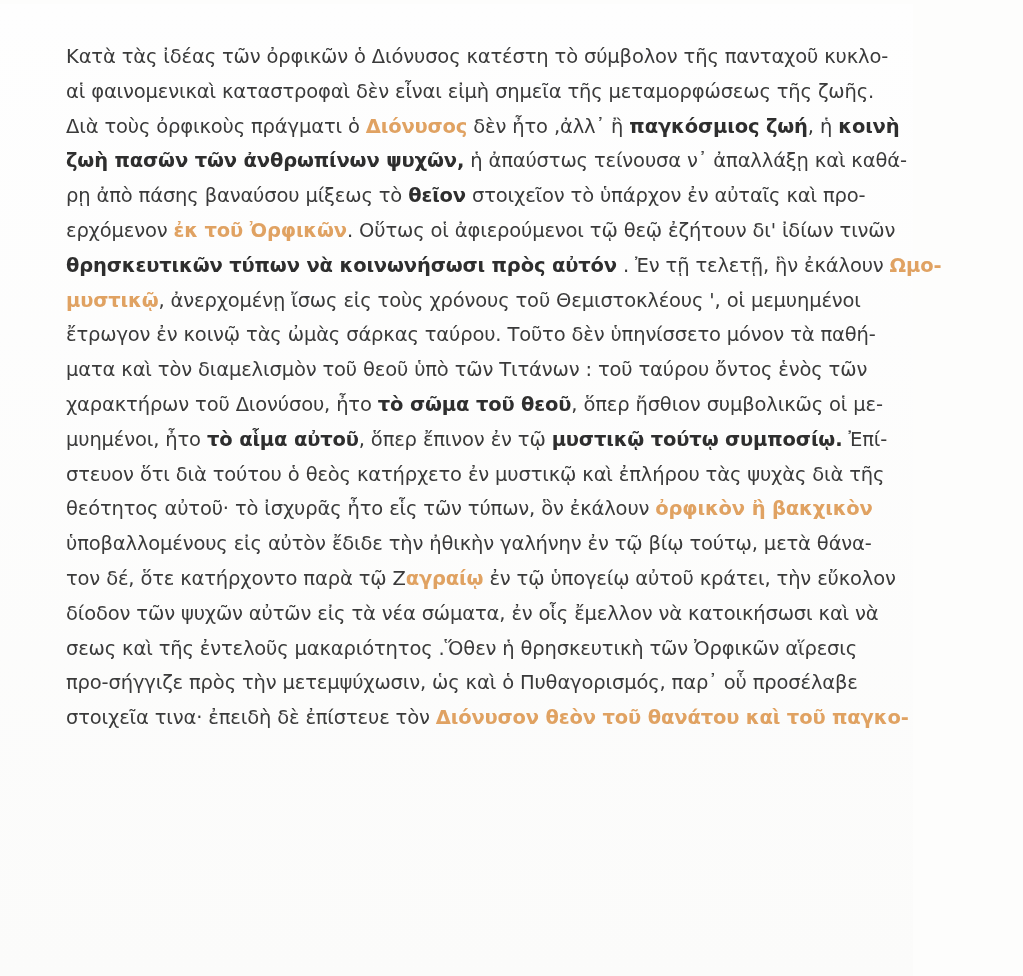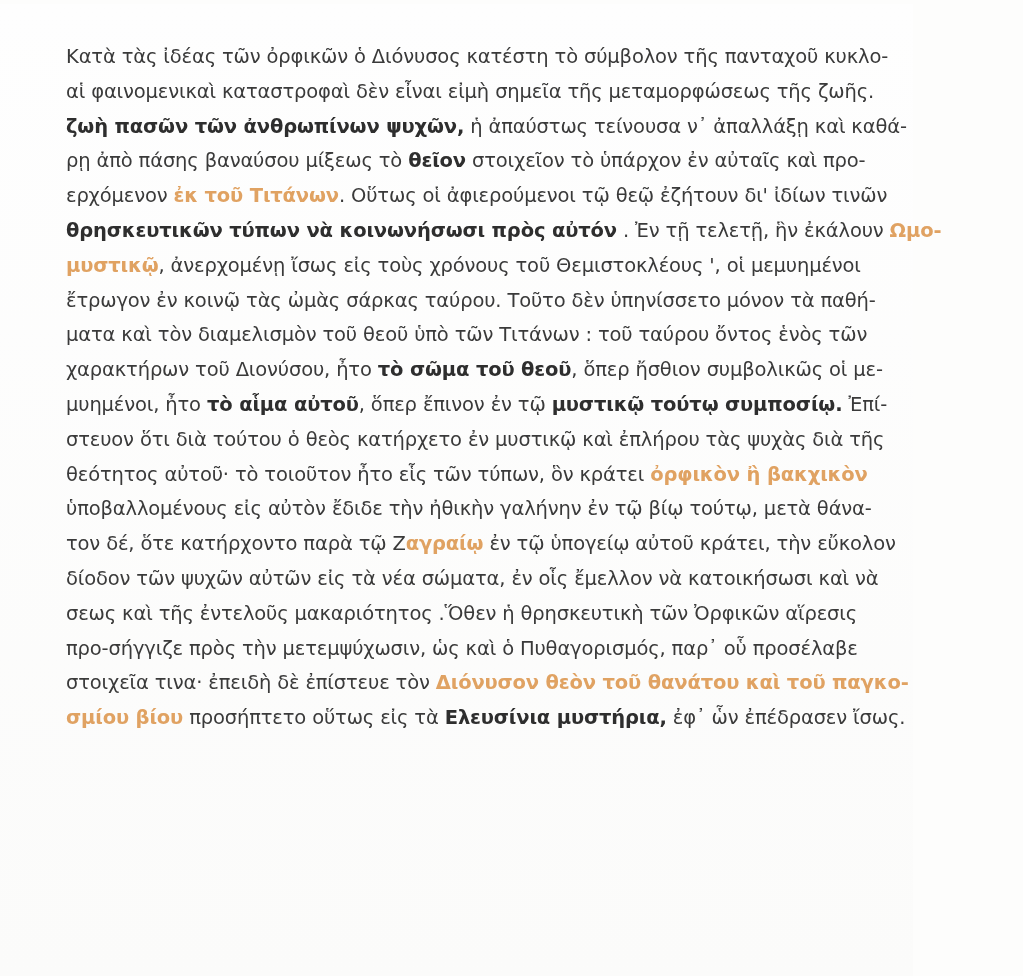--- a/index.html
+++ b/index.html
@@ -37,32 +37,32 @@
   .seg-bold { font-weight: bold; color: #2e2e2e; }
   .seg-orange { color: #e0a262; font-weight: bold; }
 </style>
 </head>
 <body>
 
 <div class="page">
   <div class="text-block" id="text-block">
       <div class="line"><span>Κατὰ τὰς ἰδέας τῶν ὀρφικῶν ὁ Διόνυσος κατέστη τὸ σύμβολον τῆς πανταχοῦ κυκλο-</span></div>
       <div class="line"><span>αἱ φαινομενικαὶ καταστροφαὶ δὲν εἶναι εἰμὴ σημεῖα τῆς μεταμορφώσεως τῆς ζωῆς.</span></div>
+      <div class="line"><span>Διὰ τοὺς ὀρφικοὺς πράγματι ὁ </span><span class="seg-orange">Διόνυσος</span><span> δὲν ἦτο ,ἀλλ᾽ ἢ </span><span class="seg-bold">παγκόσμιος ζωή</span><span>, ἡ </span><span class="seg-bold">κοινὴ</span></div>
       <div class="line"><span class="seg-bold">ζωὴ πασῶν τῶν ἀνθρωπίνων ψυχῶν,</span><span> ἡ ἀπαύστως τείνουσα ν᾽ ἀπαλλάξῃ καὶ καθά-</span></div>
       <div class="line"><span>ρῃ ἀπὸ πάσης βαναύσου μίξεως τὸ </span><span class="seg-bold">θεῖον</span><span> στοιχεῖον τὸ ὑπάρχον ἐν αὐταῖς καὶ προ-</span></div>
-      <div class="line"><span>ερχόμενον </span><span class="seg-orange">ἐκ τοῦ Τιτάνων</span><span>. Οὕτως οἱ ἀφιερούμενοι τῷ θεῷ ἐζήτουν δι' ἰδίων τινῶν</span></div>
+      <div class="line"><span>ερχόμενον </span><span class="seg-orange">ἐκ τοῦ Ὀρφικῶν</span><span>. Οὕτως οἱ ἀφιερούμενοι τῷ θεῷ ἐζήτουν δι' ἰδίων τινῶν</span></div>
       <div class="line"><span class="seg-bold">θρησκευτικῶν τύπων νὰ κοινωνήσωσι πρὸς αὐτόν</span><span> . Ἐν τῇ τελετῇ, ἣν ἐκάλουν </span><span class="seg-orange">Ωμο-</span></div>
       <div class="line"><span class="seg-orange">μυστικῷ</span><span>, ἀνερχομένῃ ἴσως εἰς τοὺς  χρόνους τοῦ Θεμιστοκλέους ', οἱ μεμυημένοι</span></div>
       <div class="line"><span>ἔτρωγον ἐν κοινῷ τὰς ὠμὰς σάρκας ταύρου. Τοῦτο δὲν ὑπηνίσσετο μόνον τὰ παθή-</span></div>
       <div class="line"><span>ματα καὶ τὸν διαμελισμὸν τοῦ θεοῦ ὑπὸ τῶν Τιτάνων : τοῦ ταύρου ὄντος ἑνὸς τῶν</span></div>
       <div class="line"><span>χαρακτήρων τοῦ Διονύσου, ἦτο </span><span class="seg-bold">τὸ σῶμα τοῦ θεοῦ</span><span>, ὅπερ ἤσθιον συμβολικῶς οἱ με-</span></div>
       <div class="line"><span>μυημένοι, ἦτο </span><span class="seg-bold">τὸ αἷμα αὐτοῦ</span><span>, ὅπερ ἔπινον ἐν τῷ </span><span class="seg-bold">μυστικῷ τούτῳ συμποσίῳ.</span><span> Ἐπί-</span></div>
       <div class="line"><span>στευον ὅτι διὰ τούτου ὁ θεὸς κατήρχετο ἐν μυστικῷ καὶ ἐπλήρου τὰς ψυχὰς διὰ τῆς</span></div>
-      <div class="line"><span>θεότητος αὐτοῦ· τὸ τοιοῦτον ἦτο εἷς τῶν τύπων, ὃν κράτει </span><span class="seg-orange">ὀρφικὸν ἢ βακχικὸν</span></div>
+      <div class="line"><span>θεότητος αὐτοῦ· τὸ ἰσχυρᾶς ἦτο εἷς τῶν τύπων, ὃν ἐκάλουν </span><span class="seg-orange">ὀρφικὸν ἢ βακχικὸν</span></div>
       <div class="line"><span>ὑποβαλλομένους εἰς αὐτὸν ἔδιδε τὴν ἠθικὴν γαλήνην ἐν τῷ βίῳ τούτῳ, μετὰ θάνα-</span></div>
       <div class="line"><span>τον δέ, ὅτε κατήρχοντο παρὰ τῷ Ζ</span><span class="seg-orange">αγραίῳ</span><span> ἐν τῷ ὑπογείῳ αὐτοῦ κράτει, τὴν εὔκολον</span></div>
       <div class="line"><span>δίοδον τῶν ψυχῶν αὐτῶν εἰς τὰ νέα σώματα, ἐν οἷς ἔμελλον νὰ κατοικήσωσι καὶ νὰ</span></div>
       <div class="line"><span>σεως καὶ τῆς ἐντελοῦς μακαριότητος .Ὅθεν ἡ θρησκευτικὴ τῶν Ὀρφικῶν αἵρεσις</span></div>
       <div class="line"><span>προ-σήγγιζε πρὸς τὴν μετεμψύχωσιν, ὡς καὶ ὁ Πυθαγορισμός, παρ᾽ οὗ προσέλαβε</span></div>
       <div class="line"><span>στοιχεῖα τινα· ἐπειδὴ δὲ ἐπίστευε τὸν </span><span class="seg-orange">Διόνυσον θεὸν τοῦ θανάτου καὶ τοῦ παγκο-</span></div>
-      <div class="line"><span class="seg-orange">σμίου βίου</span><span> προσήπτετο οὕτως εἰς τὰ </span><span class="seg-bold">Ελευσίνια μυστήρια,</span><span> ἐφ᾽ ὧν ἐπέδρασεν ἴσως.</span></div>
     </div>
 </div>
 
 </body></html>

